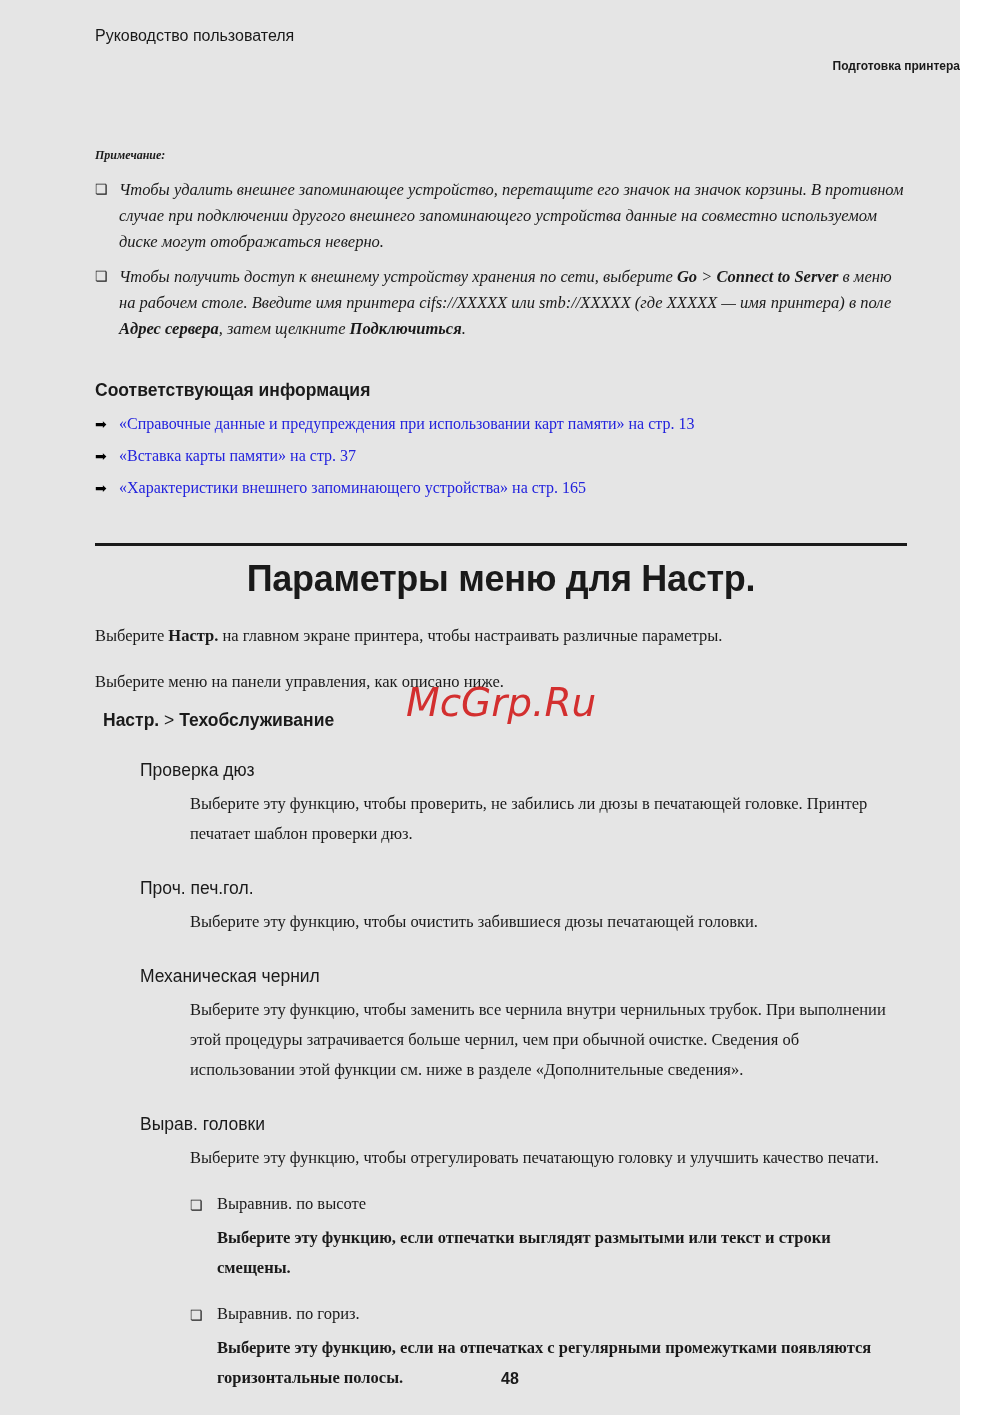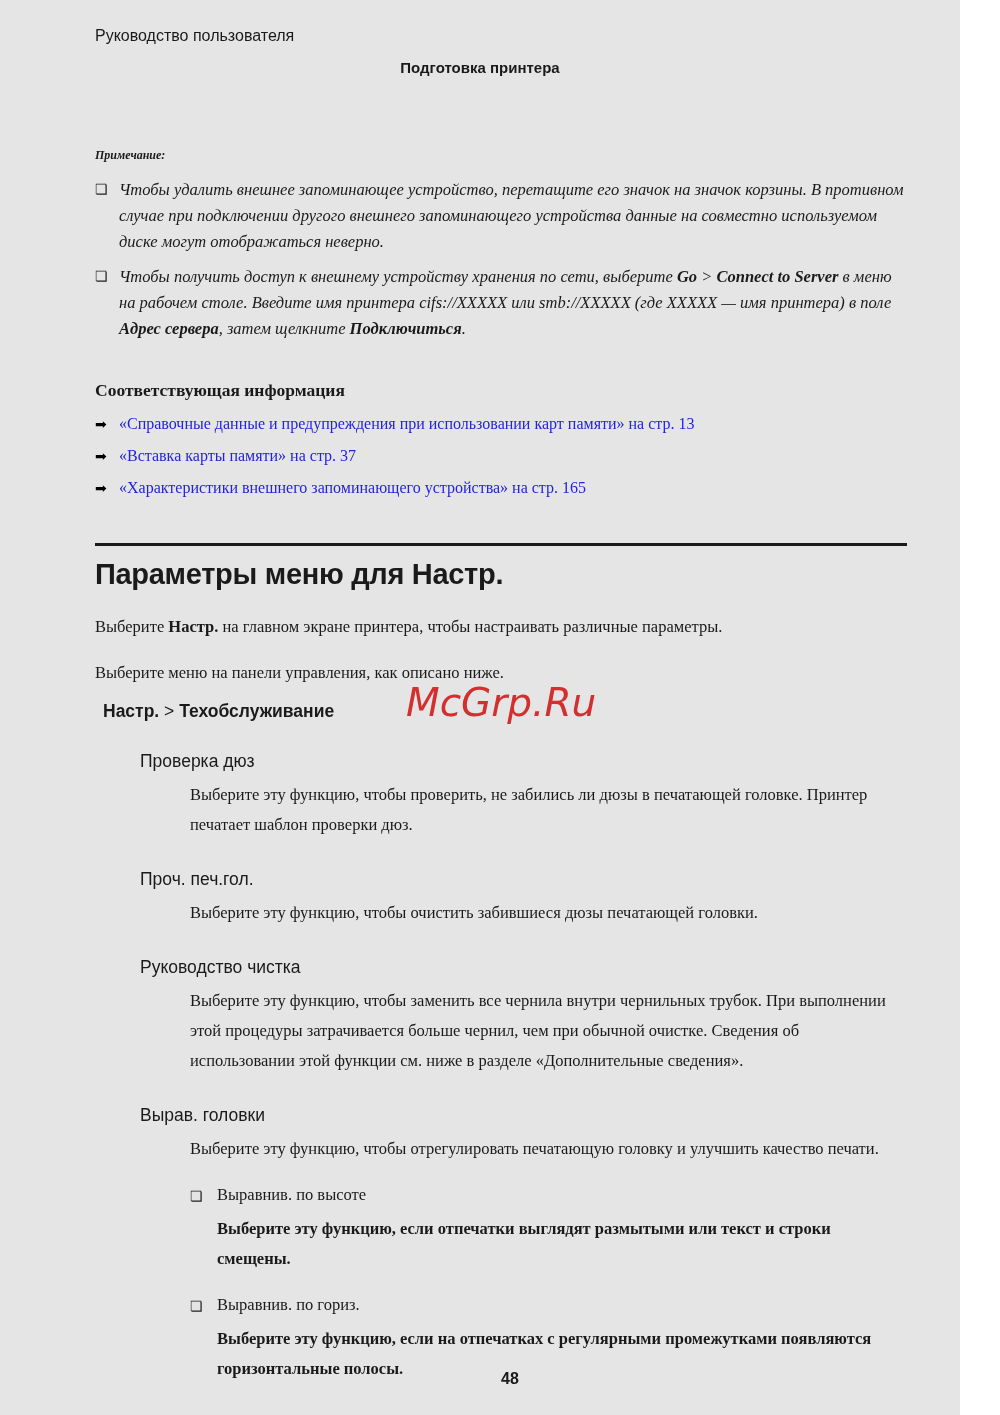--- a/index.html
+++ b/index.html
@@ -18,52 +18,53 @@
     overflow:hidden;
   }
   
   .hdr-left{
     position:absolute;top:27px;left:95px;
     font-family:"Liberation Sans",sans-serif;
     font-size:16px;
   }
   .hdr-center{
     position:absolute;top:59px;left:0;width:100%;
-    text-align:center;
+    text-align:right;
     font-family:"Liberation Sans",sans-serif;
-    font-weight:bold;font-size:15px;
+    font-weight:bold;font-size:12px;
   }
   .content{position:absolute;left:95px;top:142px;width:812px;}
 
   
   .note{font-style:italic;font-size:16.5px;line-height:26px;}
   .note-label{font-weight:bold;font-size:12px;}
   .note-item{position:relative;padding-left:24px;margin-top:9px;}
   .bullet-icon{
     position:absolute;left:0;top:1px;
     font-style:normal;font-size:14px;line-height:24px;
   }
   .b{font-weight:bold;}
 
   
   .related{margin-top:38px;}
   .related-title{
-    font-family:Liberation Serif, serif;
+    font-family:Liberation Sans, sans-serif;
     font-weight:bold;font-size:17.5px;margin-top:12px;
   }
   .link-row{position:relative;padding-left:24px;margin-top:14px;font-size:16px;}
   .link-arrow{position:absolute;left:0;top:1px;font-size:14px;color:#000;}
   a.ref{color:var(--link);text-decoration:none;cursor:pointer;}
 
   
   .rule{border:none;border-top:3px solid var(--rule);margin:46px 0 0 0;}
   h1.sec{
     font-family:"Liberation Sans",sans-serif;
-    font-size:29px;letter-spacing:-0.3px;
+    font-size:36px;letter-spacing:-0.3px;
     margin:12px 0 0 0;
+    text-align:center;
   }
   .intro{font-size:16.5px;margin:26px 0 0 0;}
   h2.sec{
     font-family:"Liberation Sans",sans-serif;
     font-size:24px;letter-spacing:-0.2px;
     margin:46px 0 0 0;
   }
   .breadcrumb{
     font-family:"Liberation Sans",sans-serif;
     font-size:17.5px;margin:18px 0 0 8px;
@@ -157,21 +158,21 @@
         <div class="term">Проверка дюз</div>
         <div class="def">Выберите эту функцию, чтобы проверить, не забились ли дюзы в печатающей головке. Принтер печатает шаблон проверки дюз.</div>
       </div>
 
       <div class="entry">
         <div class="term">Проч. печ.гол.</div>
         <div class="def">Выберите эту функцию, чтобы очистить забившиеся дюзы печатающей головки.</div>
       </div>
 
       <div class="entry">
-        <div class="term">Руководство чистка</div>
+        <div class="term">Механическая чернил</div>
         <div class="def">Выберите эту функцию, чтобы заменить все чернила внутри чернильных трубок. При выполнении этой процедуры затрачивается больше чернил, чем при обычной очистке. Сведения об использовании этой функции см. ниже в разделе «Дополнительные сведения».</div>
       </div>
 
       <div class="entry">
         <div class="term">Вырав. головки</div>
         <div class="def">Выберите эту функцию, чтобы отрегулировать печатающую головку и улучшить качество печати.</div>
         <div class="sub">
           <span class="bullet-icon">❏</span>
           <span>Выравнив. по высоте</span>
         </div>

